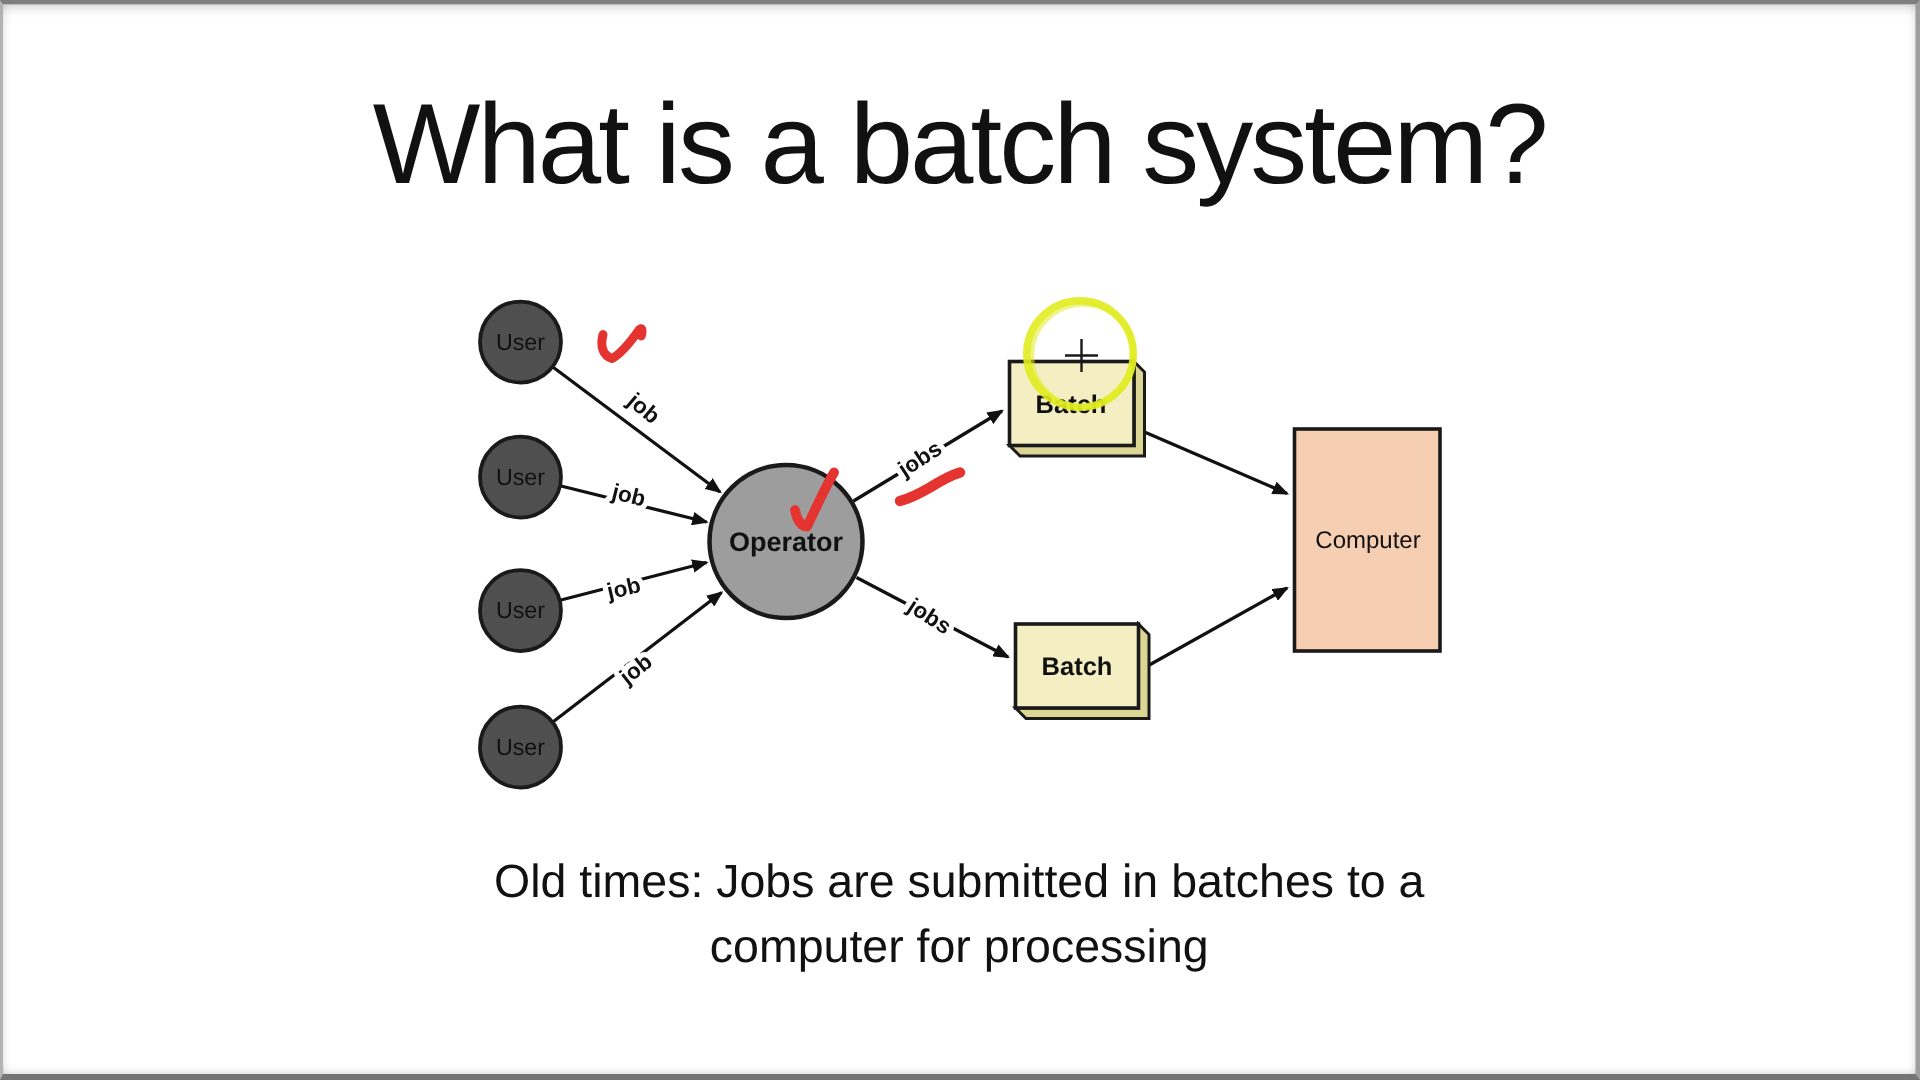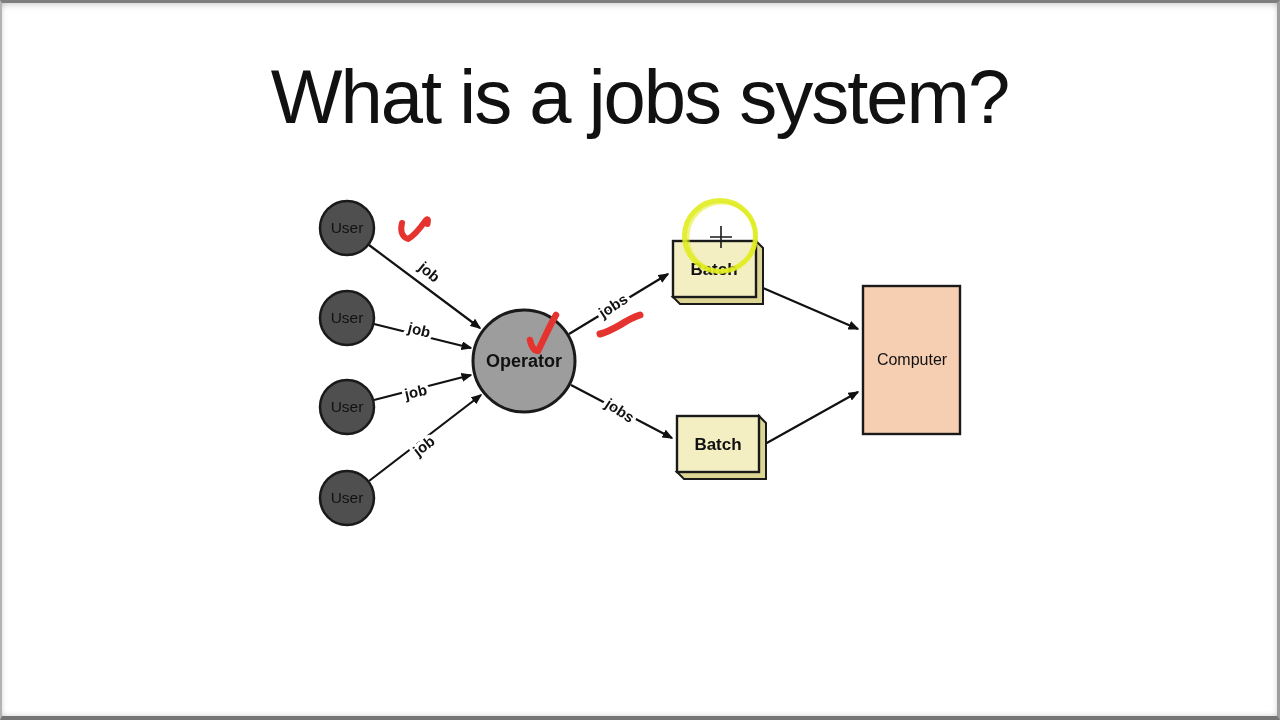--- a/index.html
+++ b/index.html
@@ -94,21 +94,21 @@
     fill: none;
     stroke-linecap: round;
     stroke-linejoin: round;
   }
 </style>
 </head>
 <body>
 
 <div class="frame">
 
-  <div class="slide-title">What is a jobs system?</div>
+  <div class="slide-title">What is a batch system?</div>
 
   <svg class="diagram" viewBox="0 0 1280 720">
     <defs>
       <marker id="arrowhead" markerWidth="11" markerHeight="9" refX="9.5" refY="4.5" orient="auto" markerUnits="userSpaceOnUse">
         <path d="M0,0 L11,4.5 L0,9 Z" fill="#111"></path>
       </marker>
     </defs>
 
     <line class="edge-line" x1="367" y1="242" x2="478" y2="325" marker-end="url(#arrowhead)"></line>
     <line class="edge-line" x1="372" y1="321" x2="469" y2="345" marker-end="url(#arrowhead)"></line>
@@ -172,14 +172,18 @@
     <path class="annotation" stroke-width="7" d="M598,331 C604,329.5 611,326 618,322 C626,317 633,313.5 638,312" stroke="#e53430"></path>
 
     <g>
       <circle class="annotation" cx="718" cy="233" r="35.5" stroke-width="5" opacity="0.9" stroke="#e0ec1f"></circle>
       <circle class="annotation" cx="720" cy="234" r="34" stroke-width="3" opacity="0.55" stroke="#e0ec1f"></circle>
     </g>
 
     <path d="M719,223 L719,245 M708,234 L730,234" stroke="#1a1a1a" stroke-width="1.6" fill="none"></path>
   </svg>
 
+  <div class="caption">
+    <span>Old times: Jobs are submitted in batches to a</span>
+    <span>computer for processing</span>
+  </div>
 
 </div>
 
 </body></html>

